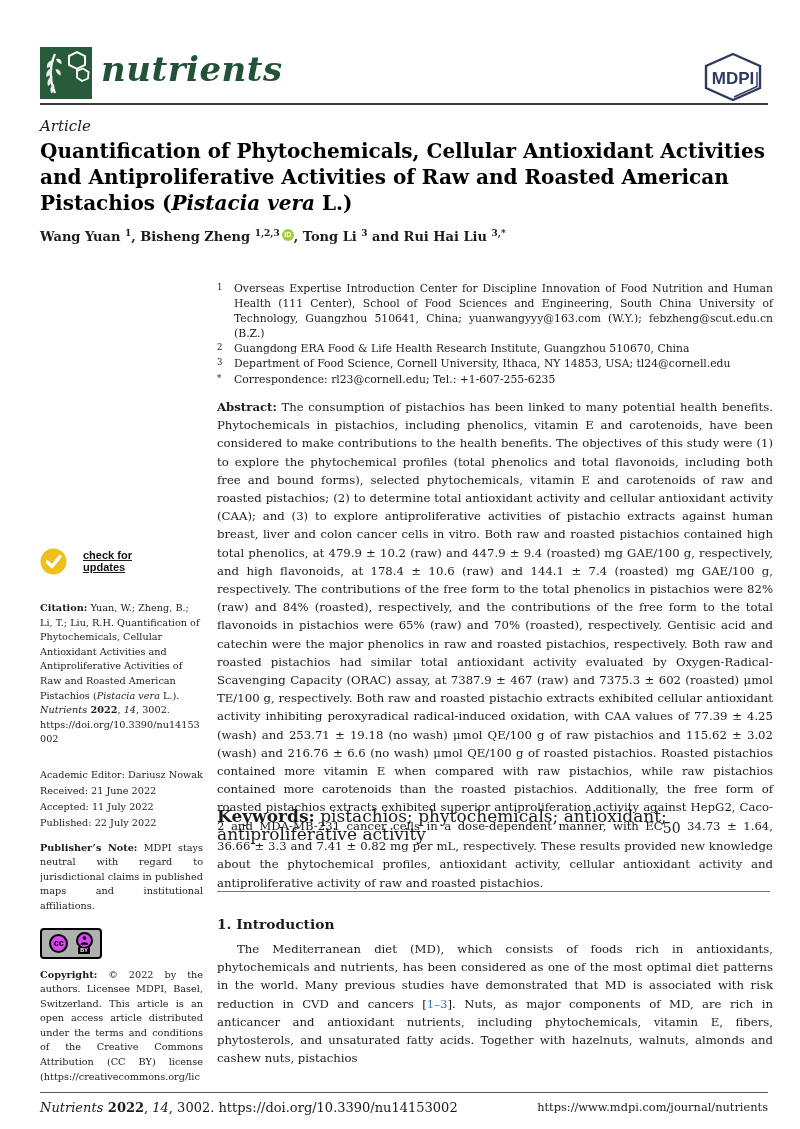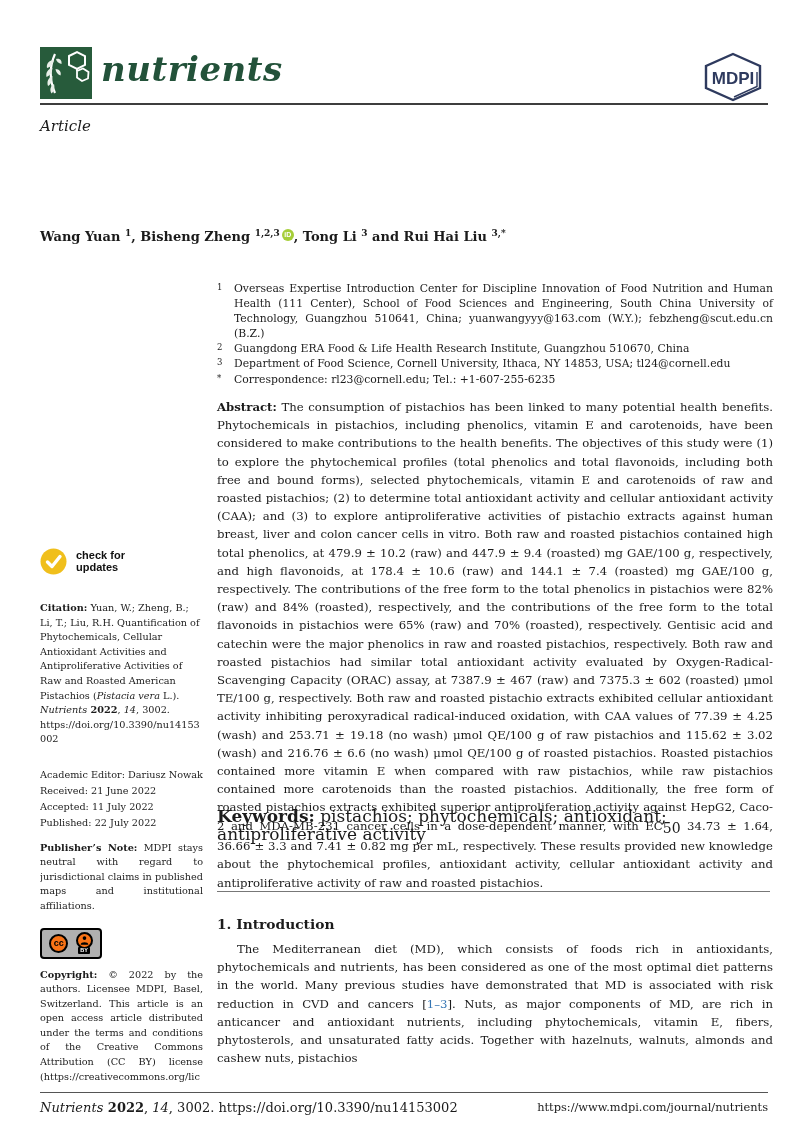--- a/index.html
+++ b/index.html
@@ -39,33 +39,33 @@
   .keywords { position:absolute; left:217px; top:807px; width:556px; font-size:17px; line-height:18px; }
   .section-divider { position:absolute; left:217px; top:891px; width:553px; border-top:1px solid #777; }
   .intro-heading { position:absolute; left:217px; top:916px; font-size:13.8px; font-weight:700; }
   .intro-para {
     position:absolute; left:217px; top:940px; width:556px; font-size:11.7px; line-height:18.2px;
     text-align:justify; text-indent:20px;
   }
   .ref-link { color:#3575b3; }
   
   .sidebar { position:absolute; left:40px; top:548px; width:163px; height:535px; font-size:9.7px; line-height:14.6px; overflow:hidden; }
-  .check-badge { display:flex; align-items:center; gap:9px; cursor:pointer; }
+  .check-badge { display:flex; align-items:center; gap:16px; cursor:pointer;text-decoration:underline; }
   .check-circle { width:27px; height:27px; flex:0 0 27px; }
   .check-text { font-family:"Liberation Sans", sans-serif; font-size:11px; font-weight:700; line-height:11.5px; color:#111; }
   .cite { margin-top:26px; overflow-wrap:break-word; }
   .editor { margin-top:21px; }
   .dates { line-height:16px; }
   .pub-note { margin-top:10px; text-align:justify; }
   .cc-badge {
     margin-top:14px; width:62px; height:31px; background:#b0b0b0; border:2px solid #000; border-radius:4px;
     display:flex; align-items:center; justify-content:space-evenly; cursor:pointer;
   }
   .cc-circle {
-    width:19px; height:19px; border:2px solid #000; border-radius:50%; background:#f97316;
+    width:19px; height:19px; border:2px solid #000; border-radius:50%; background:#d946ef;
     font-family:"Liberation Sans", sans-serif; font-size:9px; font-weight:700; color:#000;
     display:flex; align-items:center; justify-content:center;
   }
   .cc-person { display:flex; flex-direction:column; align-items:center; }
   .cc-person .cc-circle { width:17px; height:17px; }
   .by-chip {
     margin-top:-2px; background:#000; color:#fff; font-family:"Liberation Sans", sans-serif;
     font-size:5.5px; font-weight:700; padding:0 2px; line-height:7px; border-radius:1px;
   }
   .copyright { margin-top:9px; text-align:justify; overflow-wrap:break-word; }
@@ -100,20 +100,21 @@
   <div class="mdpi-logo">
     <svg viewBox="0 0 66 50" width="66" height="50">
       <polygon points="33,2 60,14 60,36 33,48 6,36 6,14" fill="none" stroke="#2e3a5e" stroke-width="2.4"></polygon>
       <polyline points="57,20 57,34.5 34,45" fill="none" stroke="#2e3a5e" stroke-width="1.4"></polyline>
       <text x="33" y="31.5" text-anchor="middle" font-family="Liberation Sans, sans-serif" font-size="17" font-weight="800" fill="#2e3a5e">MDPI</text>
     </svg>
   </div>
   <div class="header-rule"></div>
 
   <div class="article-type">Article</div>
+  <h1 class="paper-title"><span>Quantification of Phytochemicals, Cellular Antioxidant Activities and Antiproliferative Activities of Raw and Roasted American Pistachios (</span><span class="it">Pistacia vera</span><span> L.)</span></h1>
 
   <div class="authors"><span>Wang Yuan</span> <span class="sup">1</span><span>, </span><span>Bisheng Zheng</span> <span class="sup">1,2,3</span><span class="orcid">iD</span><span>, </span><span>Tong Li</span> <span class="sup">3</span><span> and </span><span>Rui Hai Liu</span> <span class="sup">3,*</span></div>
 
   <div class="affiliations">
     <div class="aff-row">
       <span class="aff-marker">1</span>
       <span class="aff-text">Overseas Expertise Introduction Center for Discipline Innovation of Food Nutrition and Human Health (111 Center), School of Food Sciences and Engineering, South China University of Technology, Guangzhou 510641, China; yuanwangyyy@163.com (W.Y.); febzheng@scut.edu.cn (B.Z.)</span>
     </div>
     <div class="aff-row">
       <span class="aff-marker">2</span>

